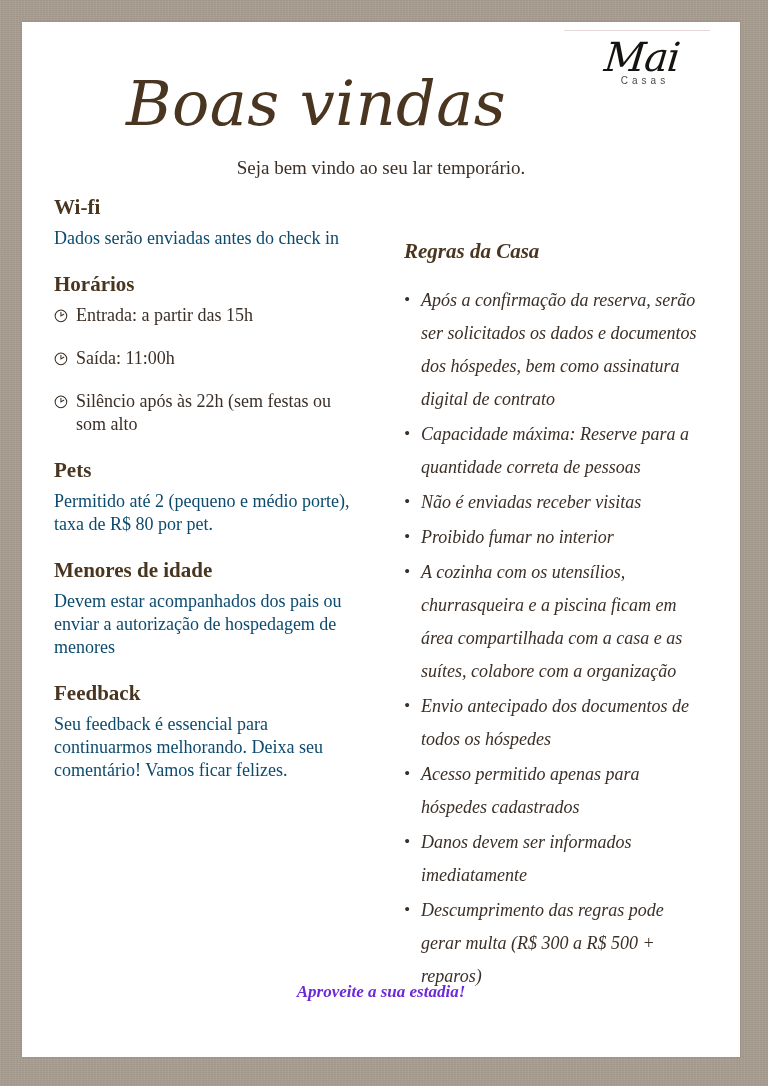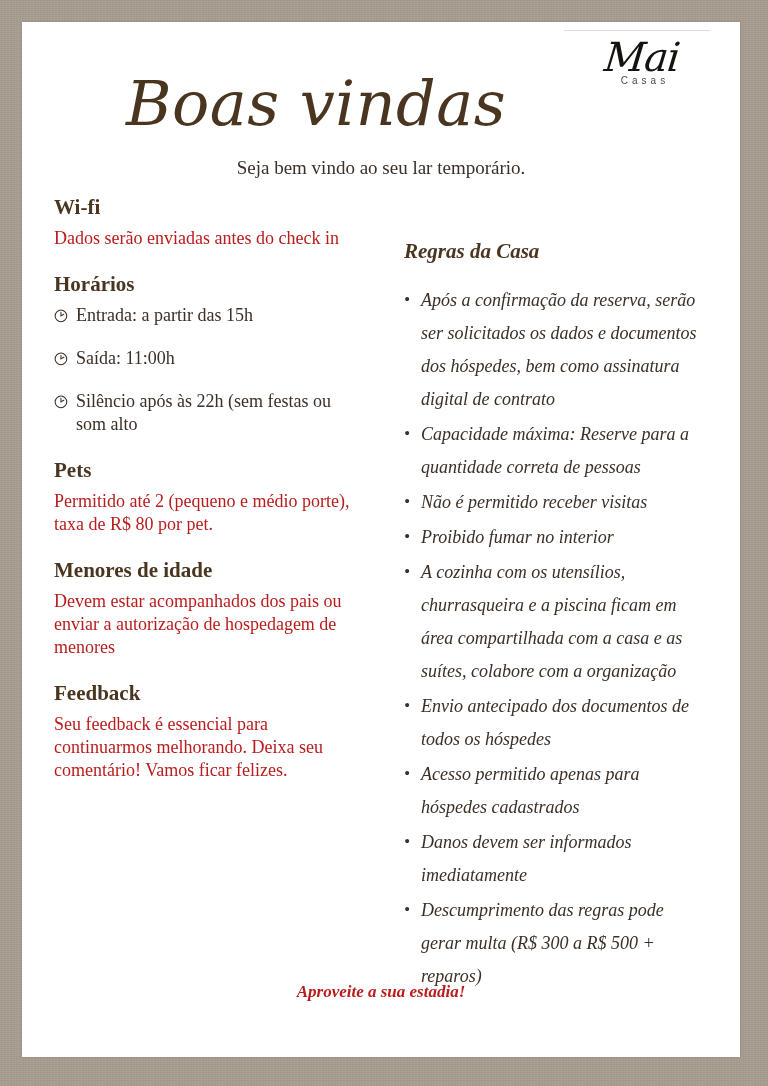--- a/index.html
+++ b/index.html
@@ -111,21 +111,21 @@
     line-height: 26px;
     color: #4a3620;
     margin: 0 0 7px 0;
   }
   .section {
     margin-bottom: 21px;
   }
   .section-body {
     font-size: 18px;
     line-height: 23px;
-    color: #b91c1c;
+    color: #0c4a6e;
   }
 
   
   .time-list {
     list-style: none;
     margin: 4px 0 0 0;
     padding: 0;
   }
   .time-list li {
     display: flex;
@@ -178,21 +178,21 @@
   
   .footer {
     position: absolute;
     left: 0;
     bottom: 55px;
     width: 718px;
     text-align: center;
     font-weight: bold;
     font-style: italic;
     font-size: 17px;
-    color: #b91c1c;
+    color: #6d28d9;
   }
 </style>
 </head>
 <body>
 
 <div class="mat-texture"></div>
 
 <div class="page">
 
   <div class="logo-block">
@@ -259,21 +259,21 @@
       <div class="section-body">Seu feedback é essencial para continuarmos melhorando. Deixa seu comentário! Vamos ficar felizes.</div>
     </div>
 
   </div>
 
   <div class="col-right">
     <h2 class="rules-title">Regras da Casa</h2>
     <ul class="rules">
       <li>Após a confirmação da reserva, serão ser solicitados os dados e documentos dos hóspedes, bem como assinatura digital de contrato</li>
       <li>Capacidade máxima: Reserve para a quantidade correta de pessoas</li>
-      <li>Não é permitido receber visitas</li>
+      <li>Não é enviadas receber visitas</li>
       <li>Proibido fumar no interior</li>
       <li>A cozinha com os utensílios, churrasqueira e a piscina ficam em área compartilhada com a casa e as suítes, colabore com a organização</li>
       <li>Envio antecipado dos documentos de todos os hóspedes</li>
       <li>Acesso permitido apenas para hóspedes cadastrados</li>
       <li>Danos devem ser informados imediatamente</li>
       <li>Descumprimento das regras pode gerar multa (R$ 300 a R$ 500 + reparos)</li>
     </ul>
   </div>
 
   <div class="footer">Aproveite a sua estadia!</div>

